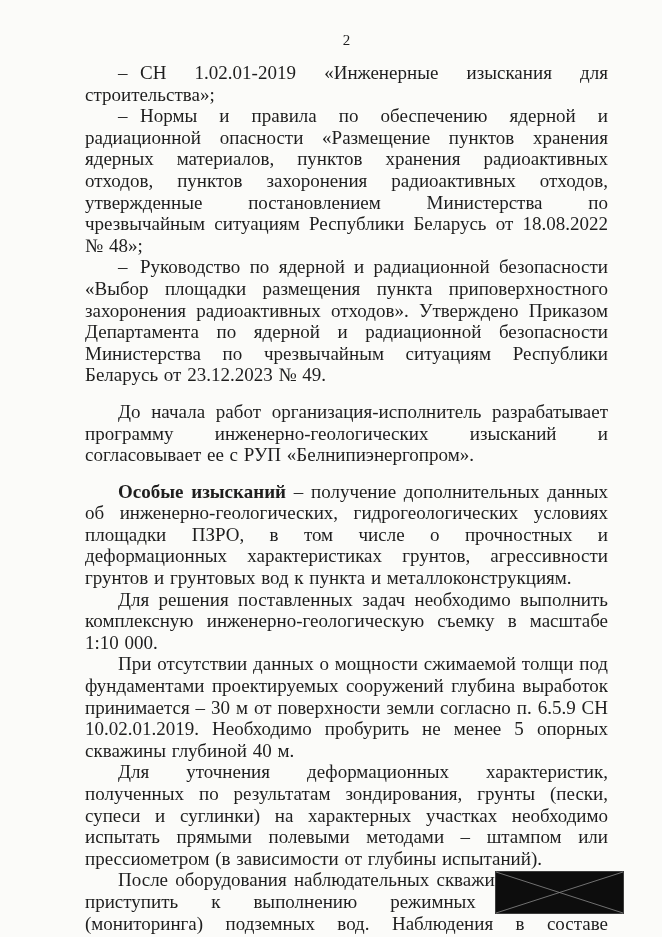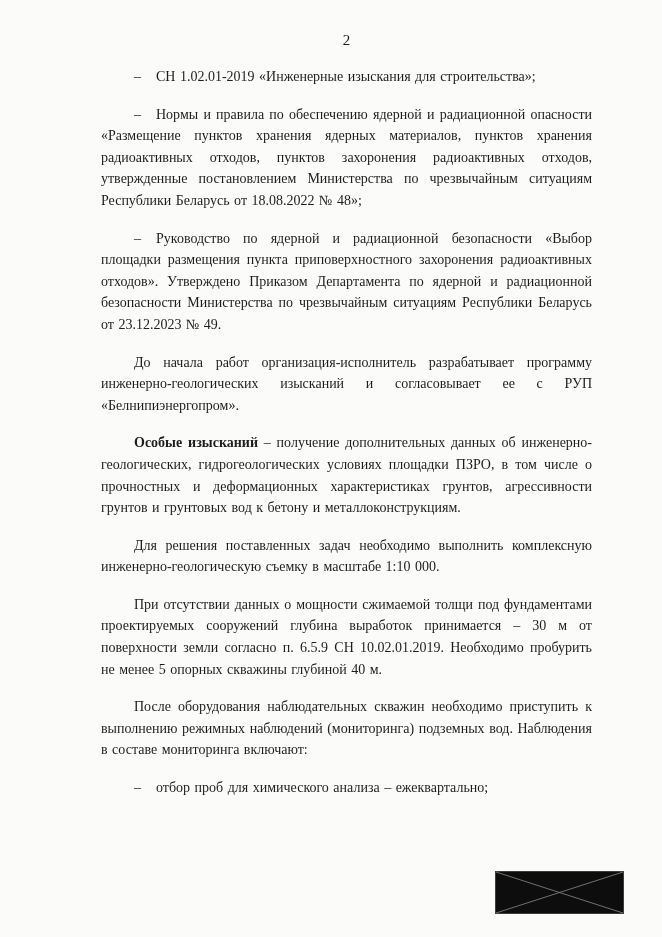--- a/index.html
+++ b/index.html
@@ -22,22 +22,22 @@
     width:662px;height:937px;
     padding:30px 54px 0 85px;
   }
   .pagenum{
     text-align:center;
     font-size:15px;
     line-height:20px;
     margin-bottom:12px;
   }
   .para{
-    margin:16px;
-    font-size:14px;
+    margin:0;
+    font-size:19px;
     line-height:21.6px;
     text-align:justify;
     text-align-last:left;
     word-spacing:1px;
   }
   .indent{text-indent:33px;}
   .sect{margin-top:15px;}
   .dash{
     display:inline-block;
     width:22px;
@@ -59,25 +59,26 @@
   <div class="pagenum">2</div>
 
   <p class="para indent"><span class="dash">–</span><span>СН 1.02.01-2019 «Инженерные изыскания для строительства»;</span></p>
 
   <p class="para indent"><span class="dash">–</span><span>Нормы и правила по обеспечению ядерной и радиационной опасности «Размещение пунктов хранения ядерных материалов, пунктов хранения радиоактивных отходов, пунктов захоронения радиоактивных отходов, утвержденные постановлением Министерства по чрезвычайным ситуациям Республики Беларусь от 18.08.2022 № 48»;</span></p>
 
   <p class="para indent"><span class="dash">–</span><span>Руководство по ядерной и радиационной безопасности «Выбор площадки размещения пункта приповерхностного захоронения радиоактивных отходов». Утверждено Приказом Департамента по ядерной и радиационной безопасности Министерства по чрезвычайным ситуациям Республики Беларусь от 23.12.2023 № 49.</span></p>
 
   <p class="para indent sect">До начала работ организация-исполнитель разрабатывает программу инженерно-геологических изысканий и согласовывает ее с РУП «Белнипиэнергопром».</p>
 
-  <p class="para indent sect"><span class="bold">Особые изысканий</span><span> – получение дополнительных данных об инженерно-геологических, гидрогеологических условиях площадки ПЗРО, в том числе о прочностных и деформационных характеристиках грунтов, агрессивности грунтов и грунтовых вод к бетону и металлоконструкциям.</span></p>
+  <p class="para indent sect"><span class="bold">Особые изысканий</span><span> – получение дополнительных данных об инженерно-геологических, гидрогеологических условиях площадки ПЗРО, в том числе о прочностных и деформационных характеристиках грунтов, агрессивности грунтов и грунтовых вод к пункта и металлоконструкциям.</span></p>
 
 
   <p class="para indent">Для решения поставленных задач необходимо выполнить комплексную инженерно-геологическую съемку в масштабе 1:10 000.</p>
   <p class="para indent">При отсутствии данных о мощности сжимаемой толщи под фундаментами проектируемых сооружений глубина выработок принимается – 30 м от поверхности земли согласно п. 6.5.9 СН 10.02.01.2019. Необходимо пробурить не менее 5 опорных скважины глубиной 40 м.</p>
+  <p class="para indent">Для уточнения деформационных характеристик, полученных по результатам зондирования, грунты (пески, супеси и суглинки) на характерных участках необходимо испытать прямыми полевыми методами – штампом или прессиометром (в зависимости от глубины испытаний).</p>
   <p class="para indent">После оборудования наблюдательных скважин необходимо приступить к выполнению режимных наблюдений (мониторинга) подземных вод. Наблюдения в составе мониторинга включают:</p>
 
   <p class="para indent"><span class="dash">–</span><span>отбор проб для химического анализа – ежеквартально;</span></p>
 
   <div class="placeholder">
     <svg viewBox="0 0 129 43" preserveAspectRatio="none">
       <rect x="0.5" y="0.5" width="128" height="42" fill="var(--ph-fill)" stroke="#3c3c3c" stroke-width="1"></rect>
       <line x1="1" y1="1" x2="128" y2="42" stroke="var(--ph-line)" stroke-width="0.8"></line>
       <line x1="1" y1="42" x2="128" y2="1" stroke="var(--ph-line)" stroke-width="0.8"></line>
     </svg>

